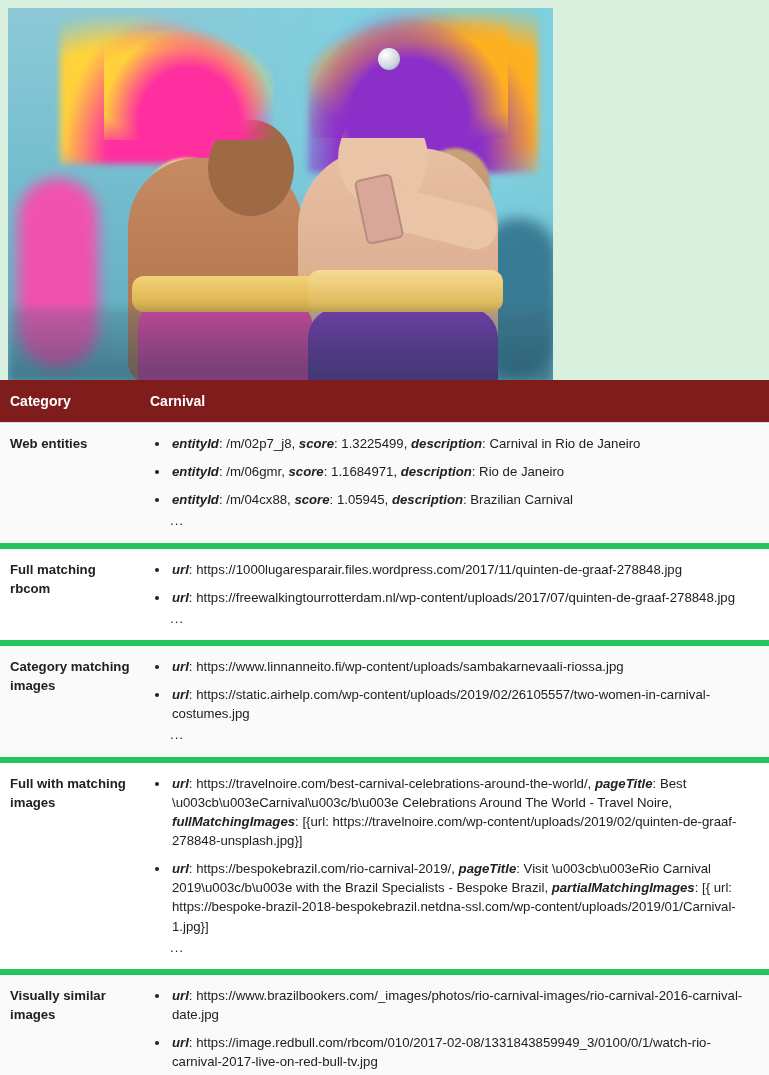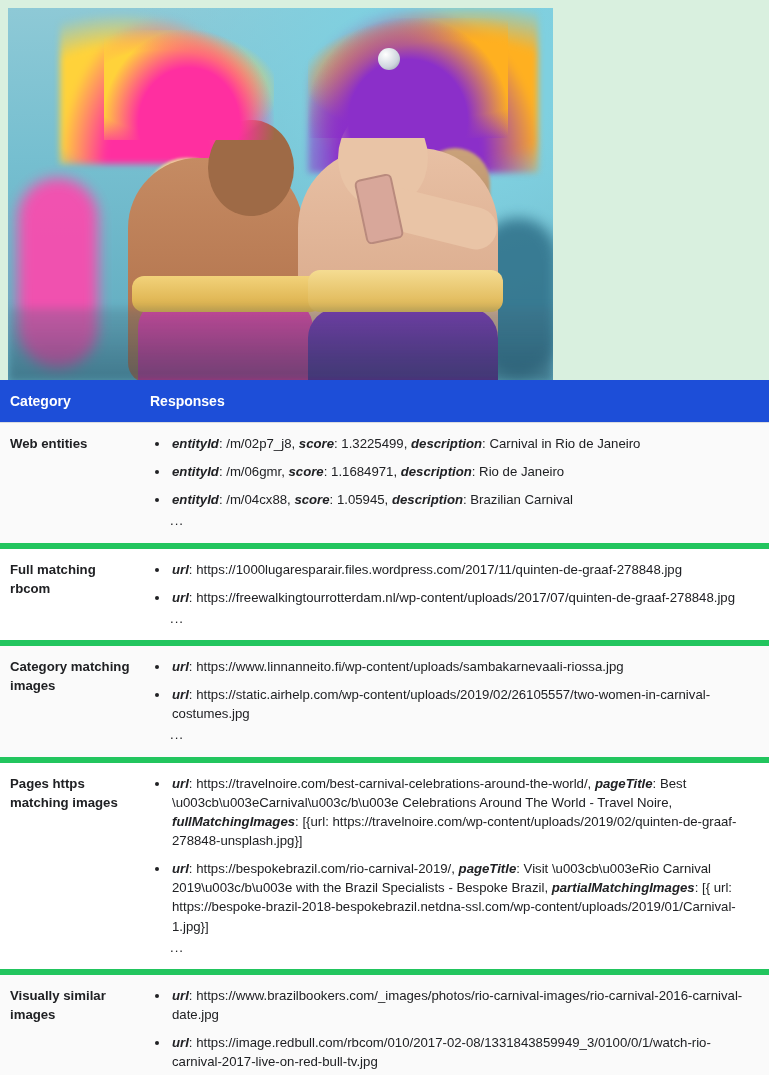--- a/index.html
+++ b/index.html
@@ -39,21 +39,21 @@
   }
 
   
   table.gtable {
     width: 769px;
     border-collapse: collapse;
     font-size: 13.2px;
     color: #202124;
   }
   table.gtable thead th {
-    background: #1d4ed8;
+    background: #7f1d1d;
     color: #ffffff;
     text-align: left;
     font-weight: bold;
     font-size: 14px;
     padding: 13px 10px 13px 10px;
     border: none;
   }
   table.gtable thead th.col-cat { width: 140px; }
   table.gtable tbody td {
     border-top: 1px solid #dadce0;
@@ -189,21 +189,21 @@
       <div class="ph jewel" style="left:370px;top:40px;width:22px;height:22px;"></div>
       <div class="ph pmid"></div>
     </div>
   </div>
 
 
   <table class="gtable">
     <thead>
       <tr>
         <th class="col-cat">Category</th>
-        <th>Responses</th>
+        <th>Carnival</th>
       </tr>
     </thead>
     <tbody id="tbody">
         <tr>
           <td class="cat">Web entities</td>
           <td class="resp">
             <ul>
               <li><span class="k">entityId</span>: /m/02p7_j8, <span class="k">score</span>: 1.3225499, <span class="k">description</span>: Carnival in Rio de Janeiro</li>
               <li><span class="k">entityId</span>: /m/06gmr, <span class="k">score</span>: 1.1684971, <span class="k">description</span>: Rio de Janeiro</li>
               <li><span class="k">entityId</span>: /m/04cx88, <span class="k">score</span>: 1.05945, <span class="k">description</span>: Brazilian Carnival</li>
@@ -225,21 +225,21 @@
           <td class="cat">Category matching images</td>
           <td class="resp">
             <ul>
               <li><span class="k">url</span>: https://www.linnanneito.fi/wp-content/uploads/sambakarnevaali-riossa.jpg</li>
               <li><span class="k">url</span>: https://static.airhelp.com/wp-content/uploads/2019/02/26105557/two-women-in-carnival-costumes.jpg</li>
             </ul>
             <div class="ellipsis">...</div>
           </td>
         </tr>
         <tr>
-          <td class="cat">Pages https matching images</td>
+          <td class="cat">Full with matching images</td>
           <td class="resp">
             <ul>
               <li><span class="k">url</span>: https://travelnoire.com/best-carnival-celebrations-around-the-world/, <span class="k">pageTitle</span>: Best \u003cb\u003eCarnival\u003c/b\u003e Celebrations Around The World - Travel Noire, <span class="k">fullMatchingImages</span>: [{url: https://travelnoire.com/wp-content/uploads/2019/02/quinten-de-graaf-278848-unsplash.jpg}]</li>
               <li><span class="k">url</span>: https://bespokebrazil.com/rio-carnival-2019/, <span class="k">pageTitle</span>: Visit \u003cb\u003eRio Carnival 2019\u003c/b\u003e with the Brazil Specialists - Bespoke Brazil, <span class="k">partialMatchingImages</span>: [{ url: https://bespoke-brazil-2018-bespokebrazil.netdna-ssl.com/wp-content/uploads/2019/01/Carnival-1.jpg}]</li>
             </ul>
             <div class="ellipsis">...</div>
           </td>
         </tr>
         <tr>
           <td class="cat">Visually similar images</td>

